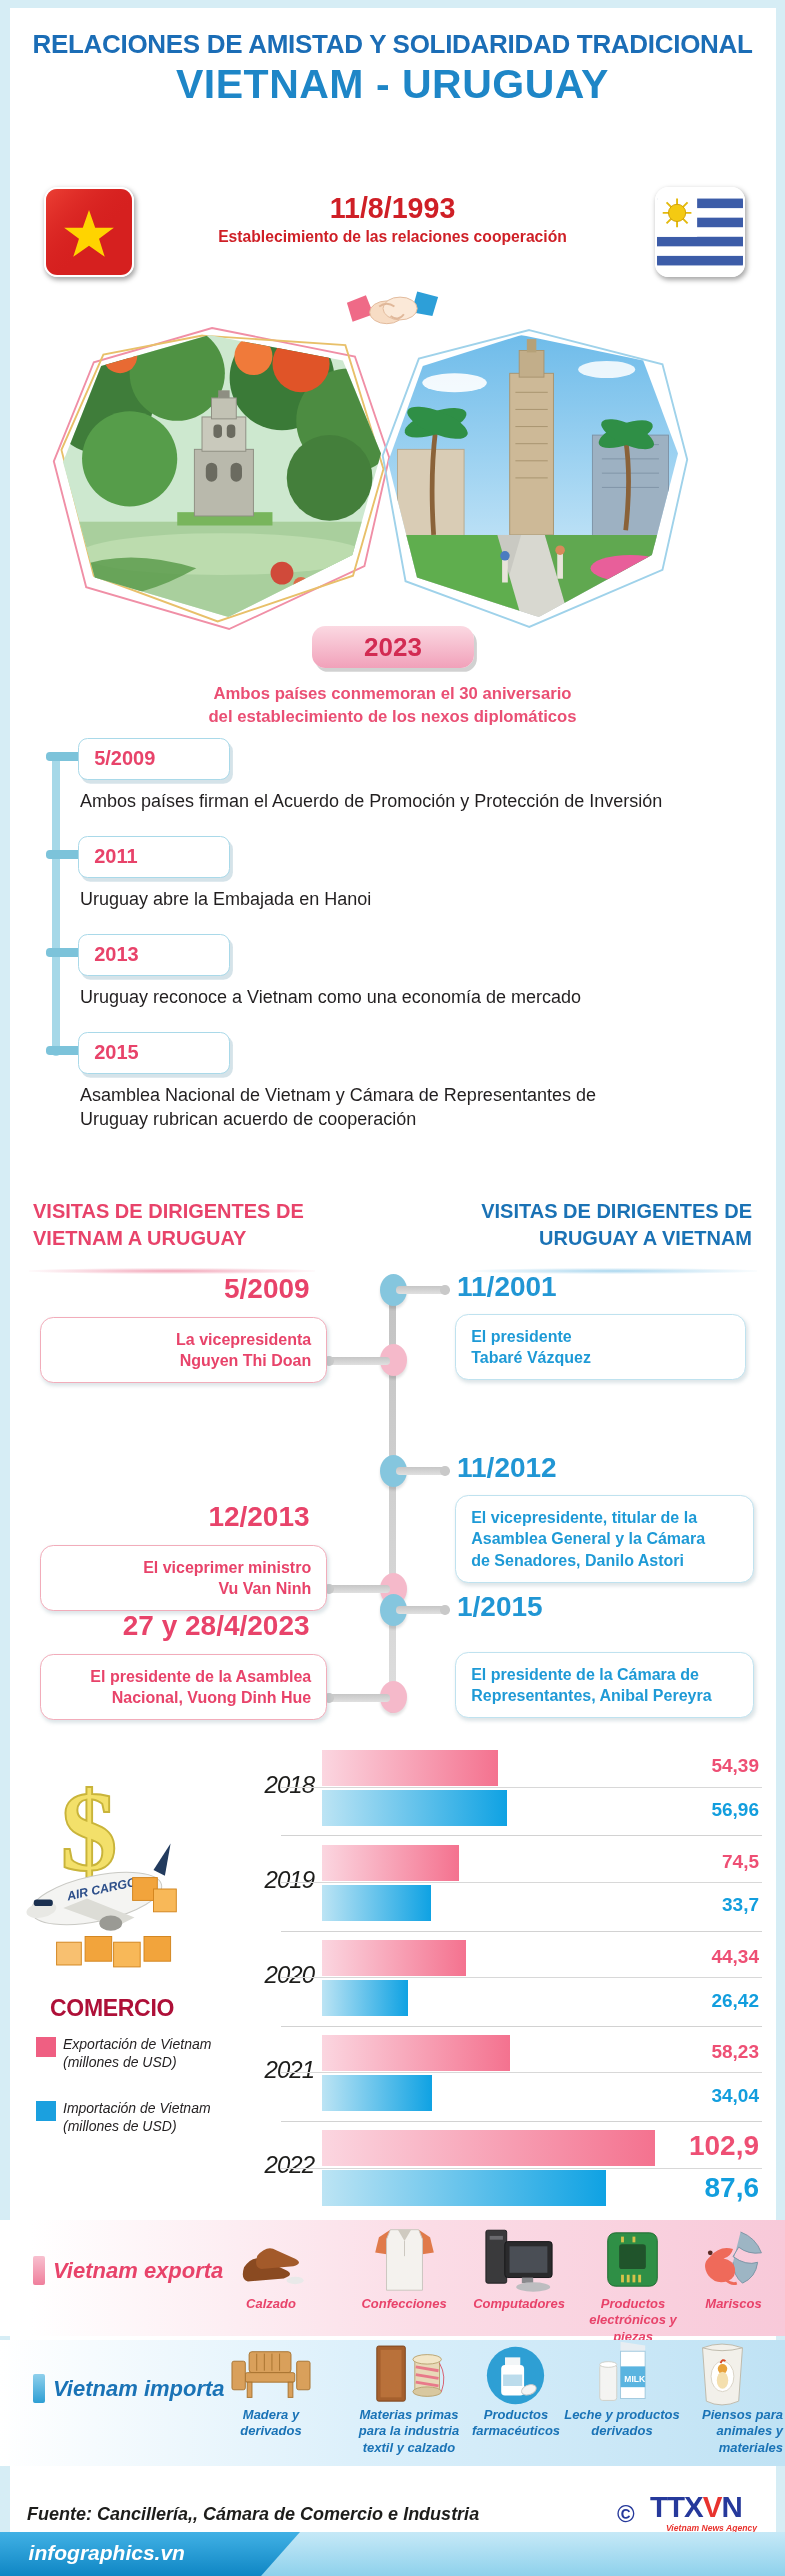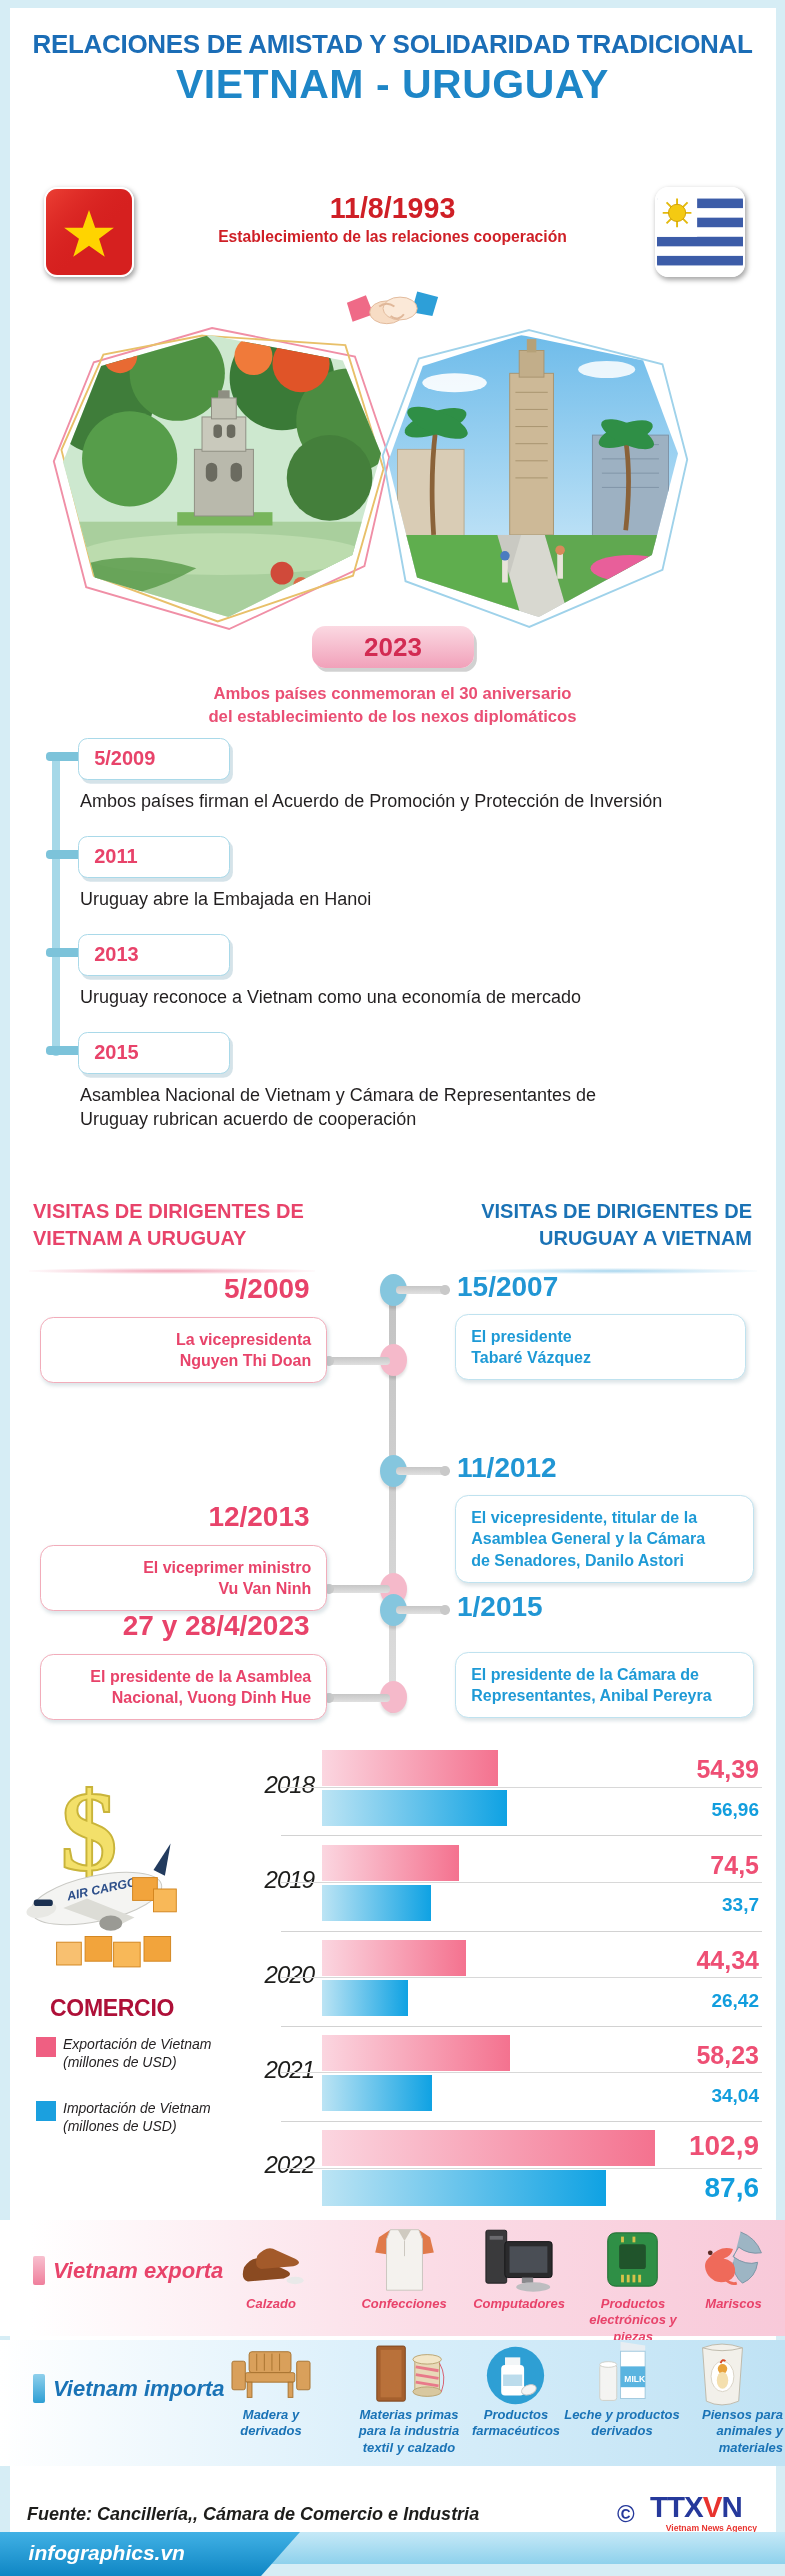--- a/index.html
+++ b/index.html
@@ -57,38 +57,38 @@
   .com-title{left:50px;top:1995px;font-size:23px;font-weight:bold;color:#ae1038;letter-spacing:-0.3px;}
   .leg-sw{width:20px;height:20px;}
   .leg-tx{font-size:14px;font-style:italic;color:#221f20;line-height:1.3;}
   .yr{width:86px;text-align:right;font-size:24px;font-style:italic;color:#1d1d1b;letter-spacing:-1px;}
   .bar{height:36px;left:322px;}
   .bar-p{background:linear-gradient(90deg,#fbd6e0,#f4728f);}
   .bar-b{background:linear-gradient(90deg,#bce4f4,#0fa2e3);}
   .baseline{left:281px;width:481px;height:1px;background:#d8d8d8;}
   .sep{left:281px;width:481px;height:1px;background:#d2d2d2;}
   .val{width:95px;text-align:right;left:664px;font-weight:bold;}
-  .val-p{color:#ee4f74;font-size:25px;}
+  .val-p{color:#ee4f74;font-size:19px;}
   .val-b{color:#129ede;font-size:19px;}
   .val-big{font-size:28px;}
 
   
   .band-x{left:0;top:2220px;width:785px;height:116px;background:linear-gradient(90deg,#ffffff 4%,#fbdce6 55%,#f8c9d9 100%);}
   .band-m{left:0;top:2340px;width:785px;height:126px;background:linear-gradient(90deg,#ffffff 0%,#dcf0fb 45%,#bfe2f4 100%);}
   .band-label{font-size:22px;font-style:italic;font-weight:bold;}
   .band-sw{width:12.4px;height:28.6px;border-radius:1.9px;}
   .item-lab{font-size:13px;font-weight:bold;font-style:italic;text-align:center;line-height:1.25;}
 
   
   .src{left:27px;top:2504px;font-size:18px;font-weight:bold;font-style:italic;color:#1d1d1b;}
   .logo-c{left:617px;top:2500px;font-size:24px;font-weight:bold;color:#26399b;}
   .logo-t{left:650px;top:2490px;font-size:29.5px;font-weight:bold;letter-spacing:-1px;color:#26399b;}
   .logo-v{color:#e8332e;}
-  .logo-sub{left:650px;top:2523px;width:107px;font-size:8.6px;font-weight:bold;color:#e8332e;text-align:right;}
-  .bottombar{left:0;top:2532px;width:785px;height:32px;background:linear-gradient(180deg,#c6e9f7,#8ed1ec);}
+  .logo-sub{left:650px;top:2523px;width:107px;font-size:8.6px;font-weight:bold;font-style:italic;color:#e8332e;text-align:right;}
+  .bottombar{left:0;top:2532px;width:785px;height:44px;background:linear-gradient(180deg,#c6e9f7,#8ed1ec);}
   .wedge{left:0;top:0;width:300px;height:44px;background:linear-gradient(180deg,#41b1e5,#0f86c4);clip-path:polygon(0 0,100% 0,87% 100%,0 100%);}
   .site{left:28.6px;top:8.6px;font-size:21px;font-weight:bold;font-style:italic;color:#ffffff;}
 </style>
 </head>
 <body>
 
 <div class="page">
   <div class="canvas"></div>
 
   <div class="abs ctr title1">RELACIONES DE AMISTAD Y SOLIDARIDAD TRADICIONAL</div>
@@ -305,21 +305,21 @@
 Nguyen Thi Doan</div>
 
   <div class="abs v-date-l" style="top:1501px;">12/2013</div>
   <div class="abs v-box v-box-l pre" style="left:40px;top:1545px;width:255px;">El viceprimer ministro
 Vu Van Ninh</div>
 
   <div class="abs v-date-l" style="top:1610px;">27 y 28/4/2023</div>
   <div class="abs v-box v-box-l pre" style="left:40px;top:1654px;width:255px;">El presidente de la Asamblea
 Nacional, Vuong Dinh Hue</div>
 
-  <div class="abs v-date-r" style="top:1271px;">15/2007</div>
+  <div class="abs v-date-r" style="top:1271px;">11/2001</div>
   <div class="abs v-box v-box-r pre" style="left:455px;top:1314px;width:259px;">El presidente
 Tabaré Vázquez</div>
 
   <div class="abs v-date-r" style="top:1452px;">11/2012</div>
   <div class="abs v-box v-box-r pre" style="left:455px;top:1495px;width:267px;">El vicepresidente, titular de la
 Asamblea General y la Cámara
 de Senadores, Danilo Astori</div>
 
   <div class="abs v-date-r" style="top:1591px;">1/2015</div>
   <div class="abs v-box v-box-r pre" style="left:455px;top:1652px;width:267px;">El presidente de la Cámara de

